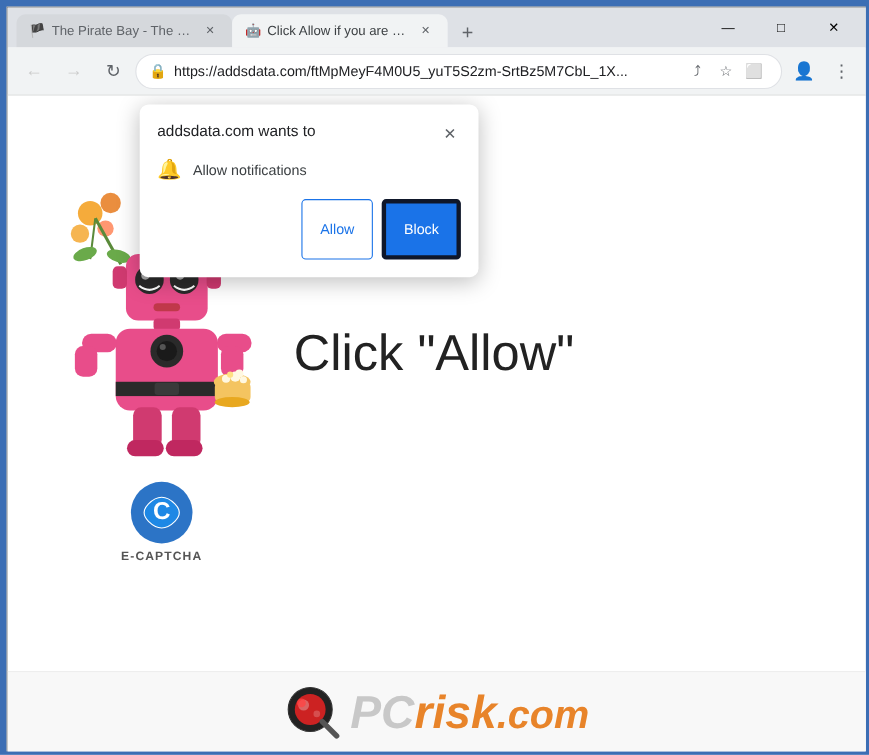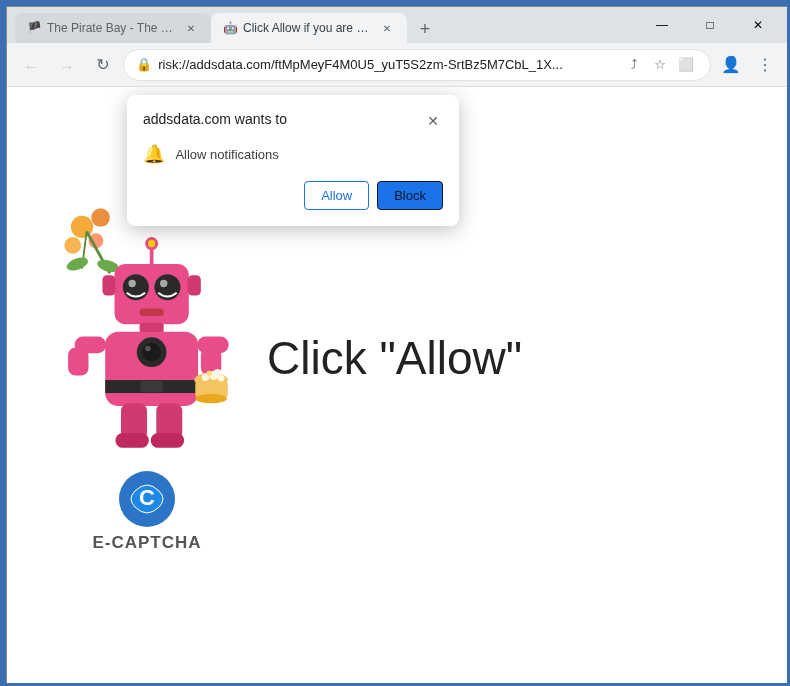--- a/index.html
+++ b/index.html
@@ -202,21 +202,21 @@
       background: #fff;
       position: relative;
       overflow: hidden;
     }
 
     
     .notification-popup {
       position: absolute;
       top: 8px;
       left: 120px;
-      width: 332px;
+      width: 308px;
       background: #fff;
       border-radius: 8px;
       box-shadow: 0 4px 20px rgba(0,0,0,0.25);
       padding: 16px;
       z-index: 100;
     }
 
     .popup-header {
       display: flex;
       justify-content: space-between;
@@ -267,25 +267,25 @@
       border: 1px solid #1a73e8;
       border-radius: 4px;
       background: #fff;
       color: #1a73e8;
       font-size: 13px;
       font-weight: 500;
       cursor: pointer;
     }
 
     .btn-block {
-      padding: 6px 16px;
-      border: 1px solid #0f172a;
+      padding: 16px 16px;
+      border: 4px solid #0f172a;
       border-radius: 4px;
       background: #1a73e8;
-      color: #0f172a;
+      color: #ffffff;
       font-size: 13px;
       font-weight: 500;
       cursor: pointer;
     }
 
     
     .website-body {
       display: flex;
       flex-direction: column;
       height: 100%;
@@ -329,21 +329,21 @@
       padding: 10px 20px 20px 20px;
     }
 
     .captcha-icon {
       width: 60px;
       height: 60px;
       margin-bottom: 4px;
     }
 
     .captcha-label {
-      font-size: 17px;
+      font-size: 11px;
       color: #555;
       letter-spacing: 1px;
       font-weight: 600;
     }
 
     
     .pcrisk-footer {
       display: flex;
       align-items: center;
       justify-content: center;
@@ -409,21 +409,21 @@
       <div class="win-btn close">✕</div>
     </div>
   </div>
 
   <div class="nav-bar">
     <div class="nav-btn disabled">←</div>
     <div class="nav-btn disabled">→</div>
     <div class="nav-btn">↻</div>
     <div class="address-bar">
       <span class="lock-icon">🔒</span>
-      <span class="address-text">risk://addsdata.com/ftMpMeyF4M0U5_yuT5S2zm-SrtBz5M7CbL_1X...</span>
+      <span class="address-text">https://addsdata.com/ftMpMeyF4M0U5_yuT5S2zm-SrtBz5M7CbL_1X...</span>
       <div class="address-actions">
         <span class="addr-btn">⤴</span>
         <span class="addr-btn">☆</span>
         <span class="addr-btn">⬜</span>
       </div>
     </div>
     <div class="right-nav-btns">
       <div class="nav-btn">👤</div>
       <div class="nav-btn">⋮</div>
     </div>
@@ -525,15 +525,31 @@
             <span class="captcha-label">E-CAPTCHA</span>
           </div>
         </div>
 
         <div class="website-text">
           <span>Click "Allow"</span><br>
           <br>
         </div>
       </div>
 
+      <div class="pcrisk-footer">
+        <div class="pcrisk-logo">
+
+          <svg class="pcrisk-icon" viewBox="0 0 50 50" xmlns="http://www.w3.org/2000/svg">
+            <circle cx="22" cy="22" r="20" fill="#222" stroke="#333" stroke-width="1"></circle>
+            <circle cx="22" cy="22" r="14" fill="#cc2222"></circle>
+            <circle cx="16" cy="18" r="5" fill="#fff" opacity="0.3"></circle>
+            <circle cx="28" cy="26" r="3" fill="#fff" opacity="0.2"></circle>
+            <line x1="33" y1="33" x2="46" y2="46" stroke="#555" stroke-width="5" stroke-linecap="round"></line>
+            <circle cx="14" cy="16" r="4" fill="#ff4444" opacity="0.8"></circle>
+          </svg>
+          <span class="pcrisk-text">
+            <span class="pcrisk-pc" style="color:#c8c8c8;">PC</span><span class="pcrisk-risk" style="color:#e8842a;">risk</span><span class="pcrisk-com" style="color:#e8842a;font-size:36px;">.com</span>
+          </span>
+        </div>
+      </div>
     </div>
   </div>
 </div>
 
 </body></html>

